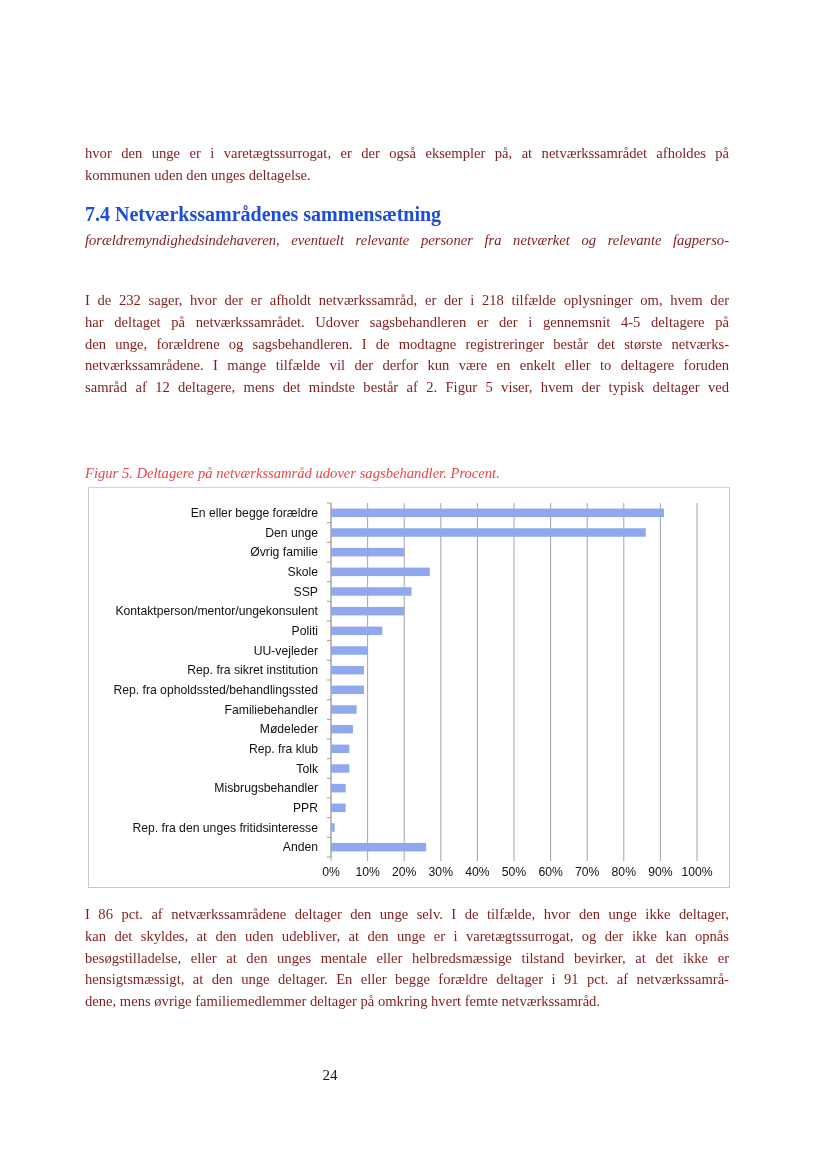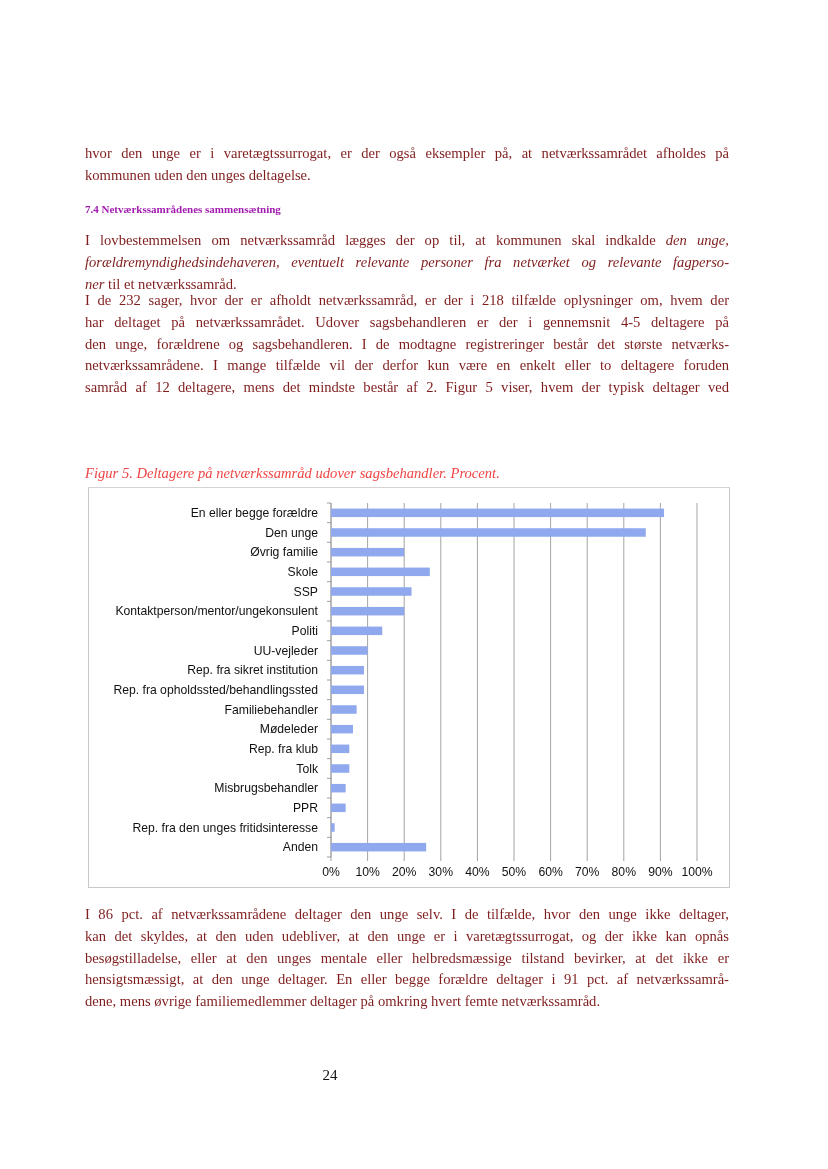--- a/index.html
+++ b/index.html
@@ -1,43 +1,41 @@
 <!DOCTYPE html>
 <html><head>
 <meta charset="utf-8">
 <style>
   html, body { margin: 0; padding: 0; background: #ffffff; }
   body { width: 828px; height: 1169px; position: relative; overflow: hidden; }
   .page { position: absolute; left: 0; top: 0; width: 828px; height: 1169px; background: #fff; }
   .txt { font-family: "Liberation Serif", serif; font-size: 14.6px; color: #7f1d1d; line-height: 21.8px; position: absolute; left: 85px; width: 644px; text-align: justify; }
   .txt .ln { display: block; text-align-last: justify; white-space: nowrap; }
   .txt .ln.last { text-align-last: left; }
-  .heading { font-family: "Liberation Serif", serif; font-weight: bold; font-size: 11px; position: absolute; left: 85px; top: 203px; color: #a21caf; }
+  .heading { font-family: "Liberation Serif", serif; font-weight: bold; font-size: 20px; position: absolute; left: 85px; top: 203px; color: #1d4ed8; }
   .caption { font-family: "Liberation Serif", serif; font-style: italic; font-size: 14.6px; position: absolute; left: 85px; top: 465px; color: #ef4444; }
   i { font-style: italic; }
   .chart-box { position: absolute; left: 88px; top: 487px; width: 642px; height: 401px; border: 1px solid #c8c8c8; border-top-color:#d4d4d4; box-sizing: border-box; }
   svg text { font-family: "Liberation Sans", sans-serif; font-size: 12.2px; fill: #111; }
   .pagenum { position: absolute; top: 1067px; left: 0; width: 660px; text-align: center; font-family: "Liberation Serif", serif; font-size: 15px; color: #111; }
 </style>
 </head>
 <body>
 
 <div class="page">
 
   <div class="txt" style="top:143px;">
     <span class="ln">hvor den unge er i varetægtssurrogat, er der også eksempler på, at netværkssamrådet afholdes på</span>
     <span class="ln last">kommunen uden den unges deltagelse.</span>
   </div>
 
   <div class="heading">7.4 Netværkssamrådenes sammensætning</div>
 
   <div class="txt" style="top:230px;">
-    <span class="ln"><span>I lovbestemmelsen om netværkssamråd lægges der op til, at kommunen skal indkalde </span><i>den unge,</i></span>
     <span class="ln"><i>forældremyndighedsindehaveren, eventuelt relevante personer fra netværket og relevante fagperso-</i></span>
-    <span class="ln last"><i>ner</i><span> til et netværkssamråd.</span></span>
   </div>
 
   <div class="txt" style="top:290px;">
     <span class="ln">I de 232 sager, hvor der er afholdt netværkssamråd, er der i 218 tilfælde oplysninger om, hvem der</span>
     <span class="ln">har deltaget på netværkssamrådet. Udover sagsbehandleren er der i gennemsnit 4-5 deltagere på</span>
     <span class="ln">den unge, forældrene og sagsbehandleren. I de modtagne registreringer består det største netværks-</span>
     <span class="ln">netværkssamrådene. I mange tilfælde vil der derfor kun være en enkelt eller to deltagere foruden</span>
     <span class="ln">samråd af 12 deltagere, mens det mindste består af 2. Figur 5 viser, hvem der typisk deltager ved</span>
   </div>
 

